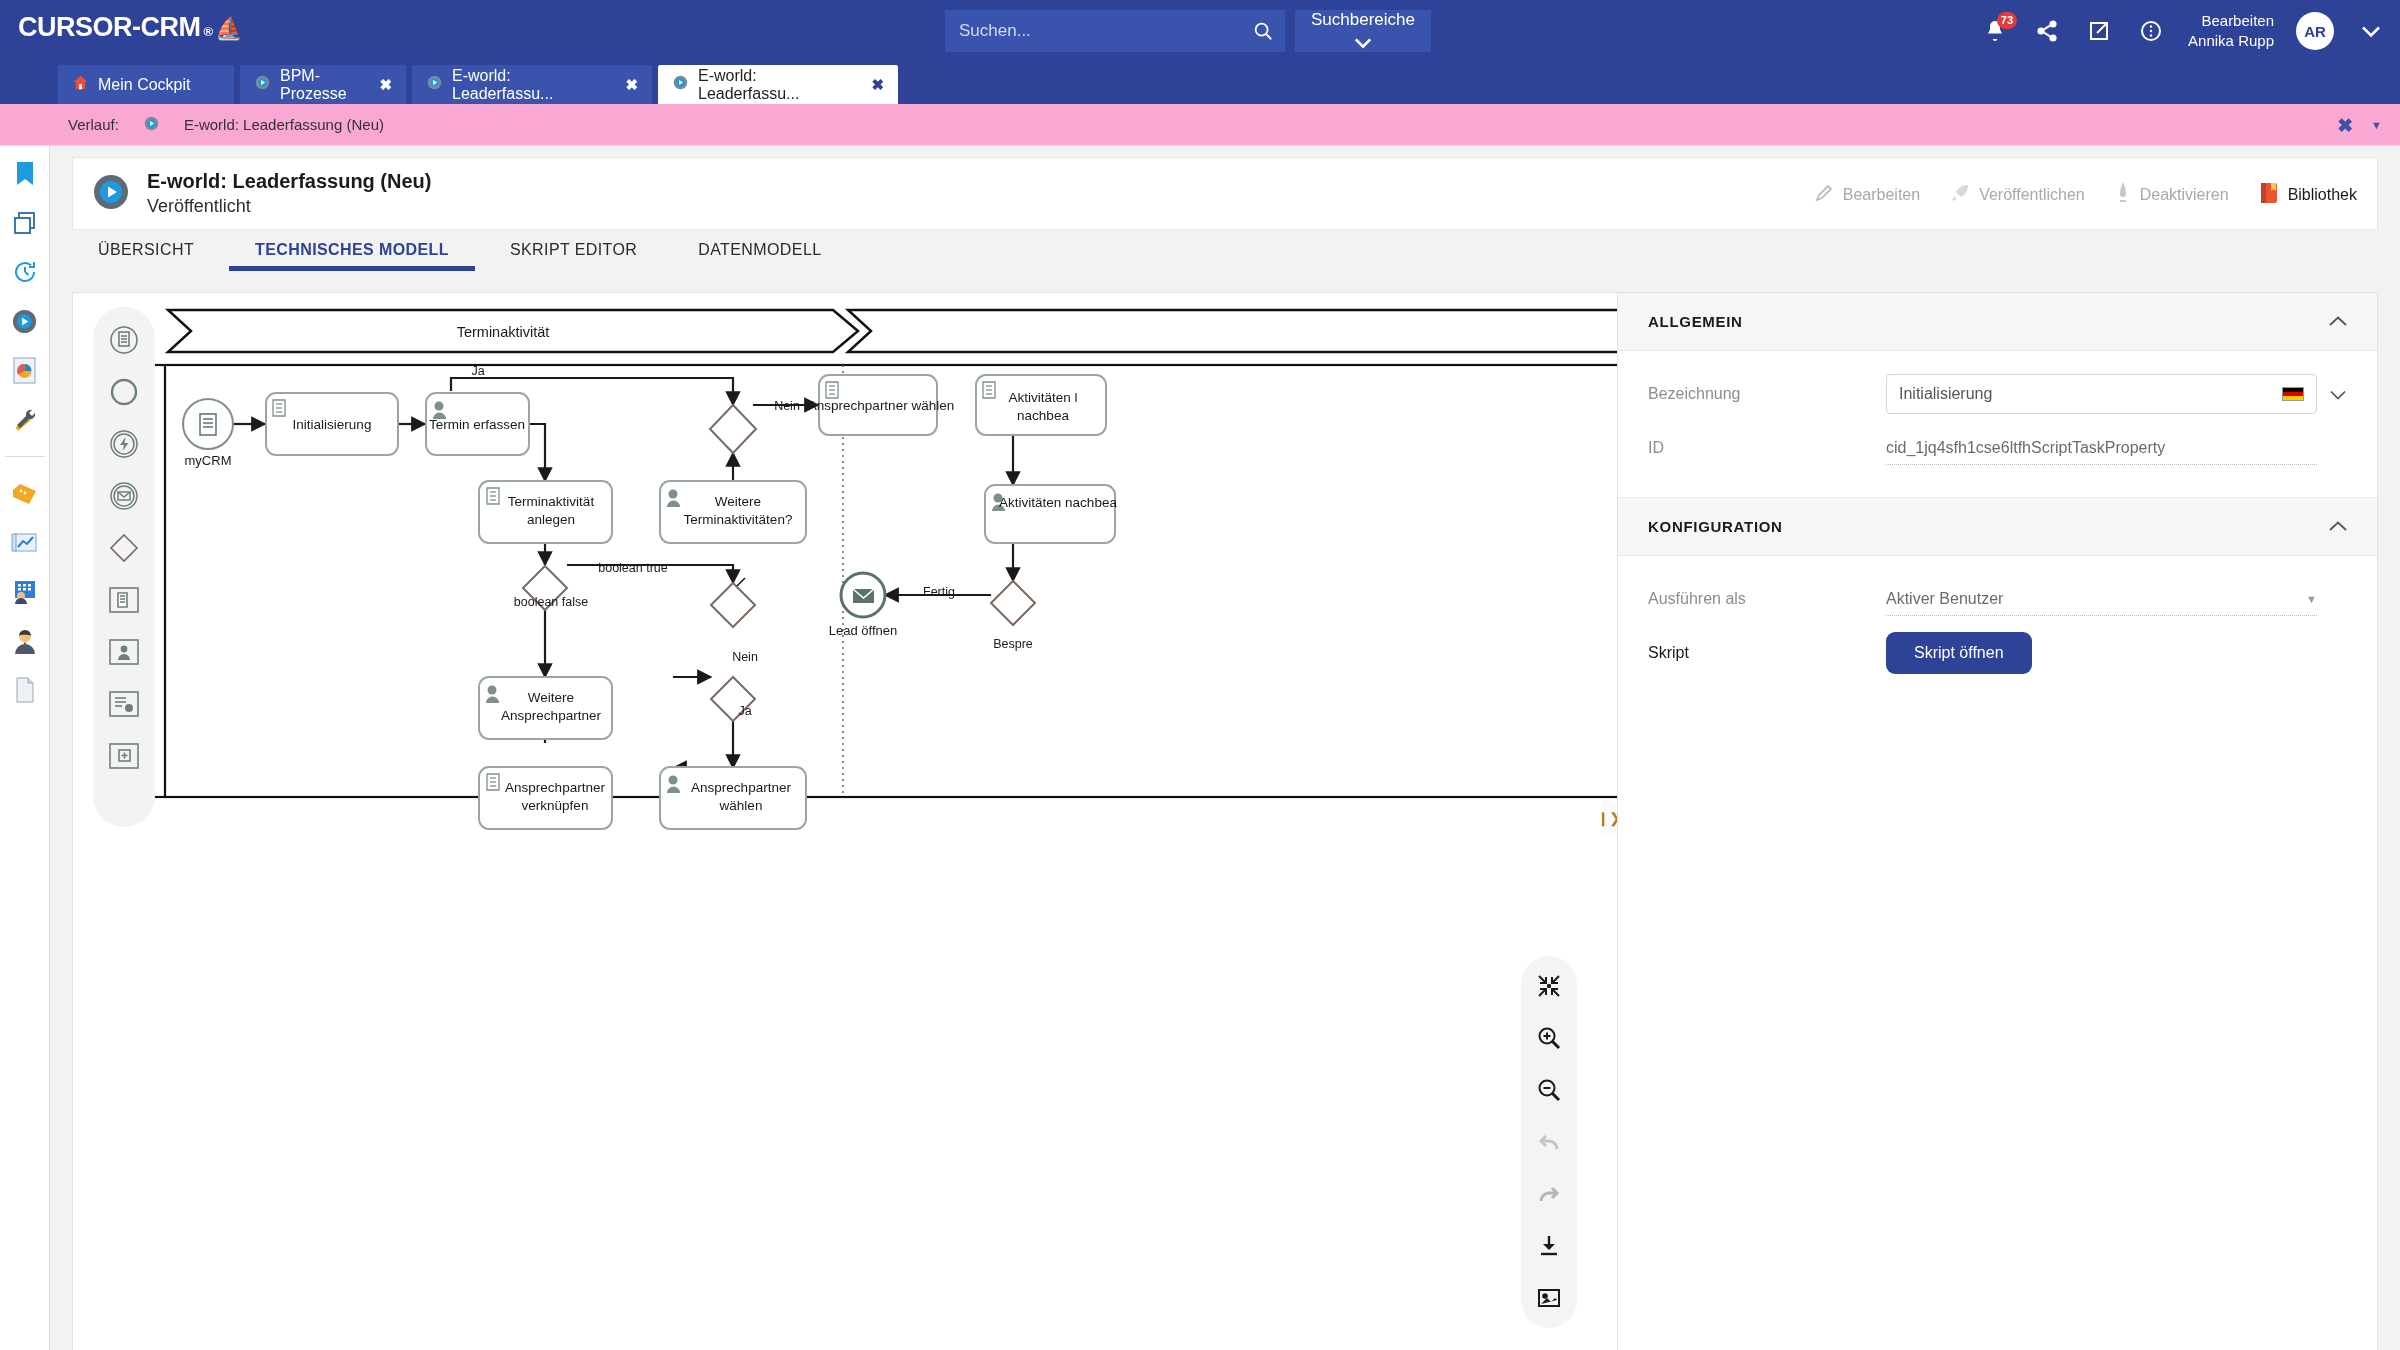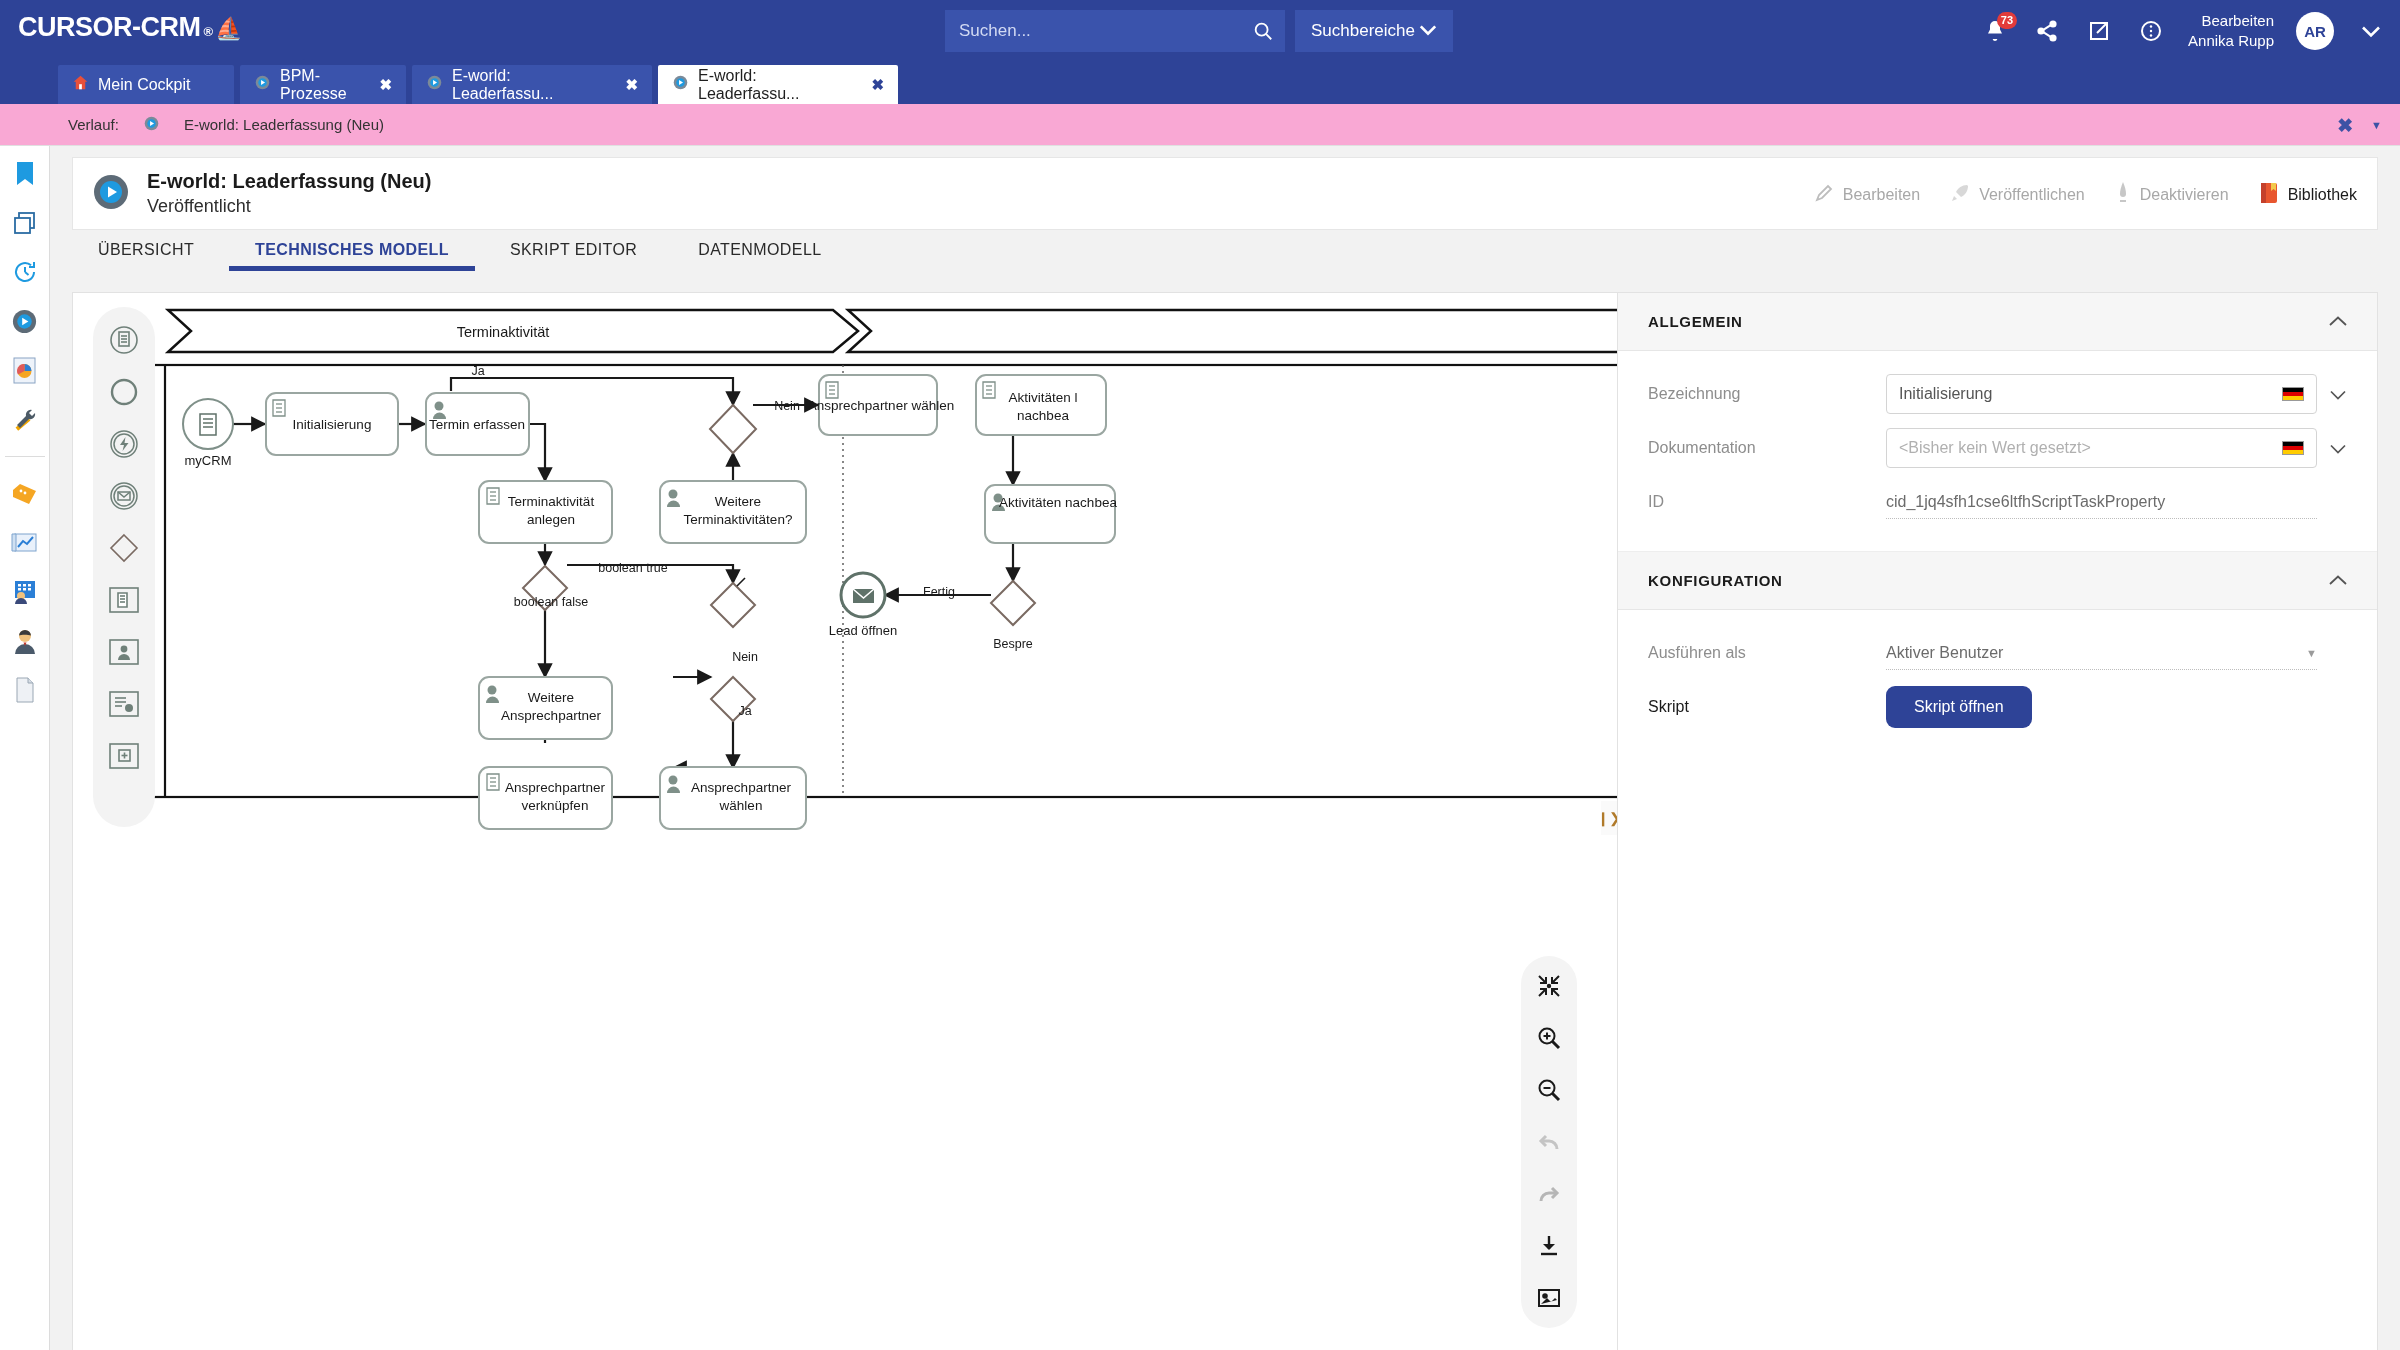--- a/index.html
+++ b/index.html
@@ -40,20 +40,21 @@
   #search-icon-btn {
     position: absolute; left: 296px; top: 0; width: 44px; height: 42px;
     display: flex; align-items: center; justify-content: center;
     background: transparent; border: none; cursor: pointer;
   }
   #search-scope {
     margin-left: 10px; height: 42px; background: #3a53ac;
     color: #fff; font-size: 17px; border: none; cursor: pointer;
     display: flex; align-items: center; gap: 4px; padding: 0 16px;
     font-family: "Liberation Sans", sans-serif;
+    flex-direction: column;
   }
 
   #header-right {
     position: absolute; right: 14px; top: 0; height: 62px;
     display: flex; align-items: center; gap: 22px;
   }
   .hdr-icon { width: 30px; height: 30px; display:flex; align-items:center; justify-content:center; cursor:pointer; position: relative; }
   #notif-badge {
     position: absolute; top: -4px; right: -7px;
     background: #e23b3b; color: #fff; font-size: 11px; font-weight: 700;
@@ -829,34 +830,20 @@
               <span class="flagde"></span>
             </div>
             <span class="chevd">
               <svg width="16" height="10" viewBox="0 0 16 10" fill="none" stroke="#555" stroke-width="1.7">
                   <polyline points="1,1.5 8,8.5 15,1.5"></polyline>
                 </svg>
             </span>
           </div>
         </div>
         <div class="prow">
-          <div class="plabel">Dokumentation</div>
-          <div class="pfield">
-            <div class="txtbox">
-              <span class="ph">&lt;Bisher kein Wert gesetzt&gt;</span>
-              <span class="flagde"></span>
-            </div>
-            <span class="chevd">
-              <svg width="16" height="10" viewBox="0 0 16 10" fill="none" stroke="#555" stroke-width="1.7">
-                  <polyline points="1,1.5 8,8.5 15,1.5"></polyline>
-                </svg>
-            </span>
-          </div>
-        </div>
-        <div class="prow">
           <div class="plabel">ID</div>
           <div class="pfield" style="padding-right:30px;">
             <div class="underline-field">cid_1jq4sfh1cse6ltfhScriptTaskProperty</div>
           </div>
         </div>
       </div>
 
       <div class="sec-head">
         <span>KONFIGURATION</span>
         <span class="chev">

